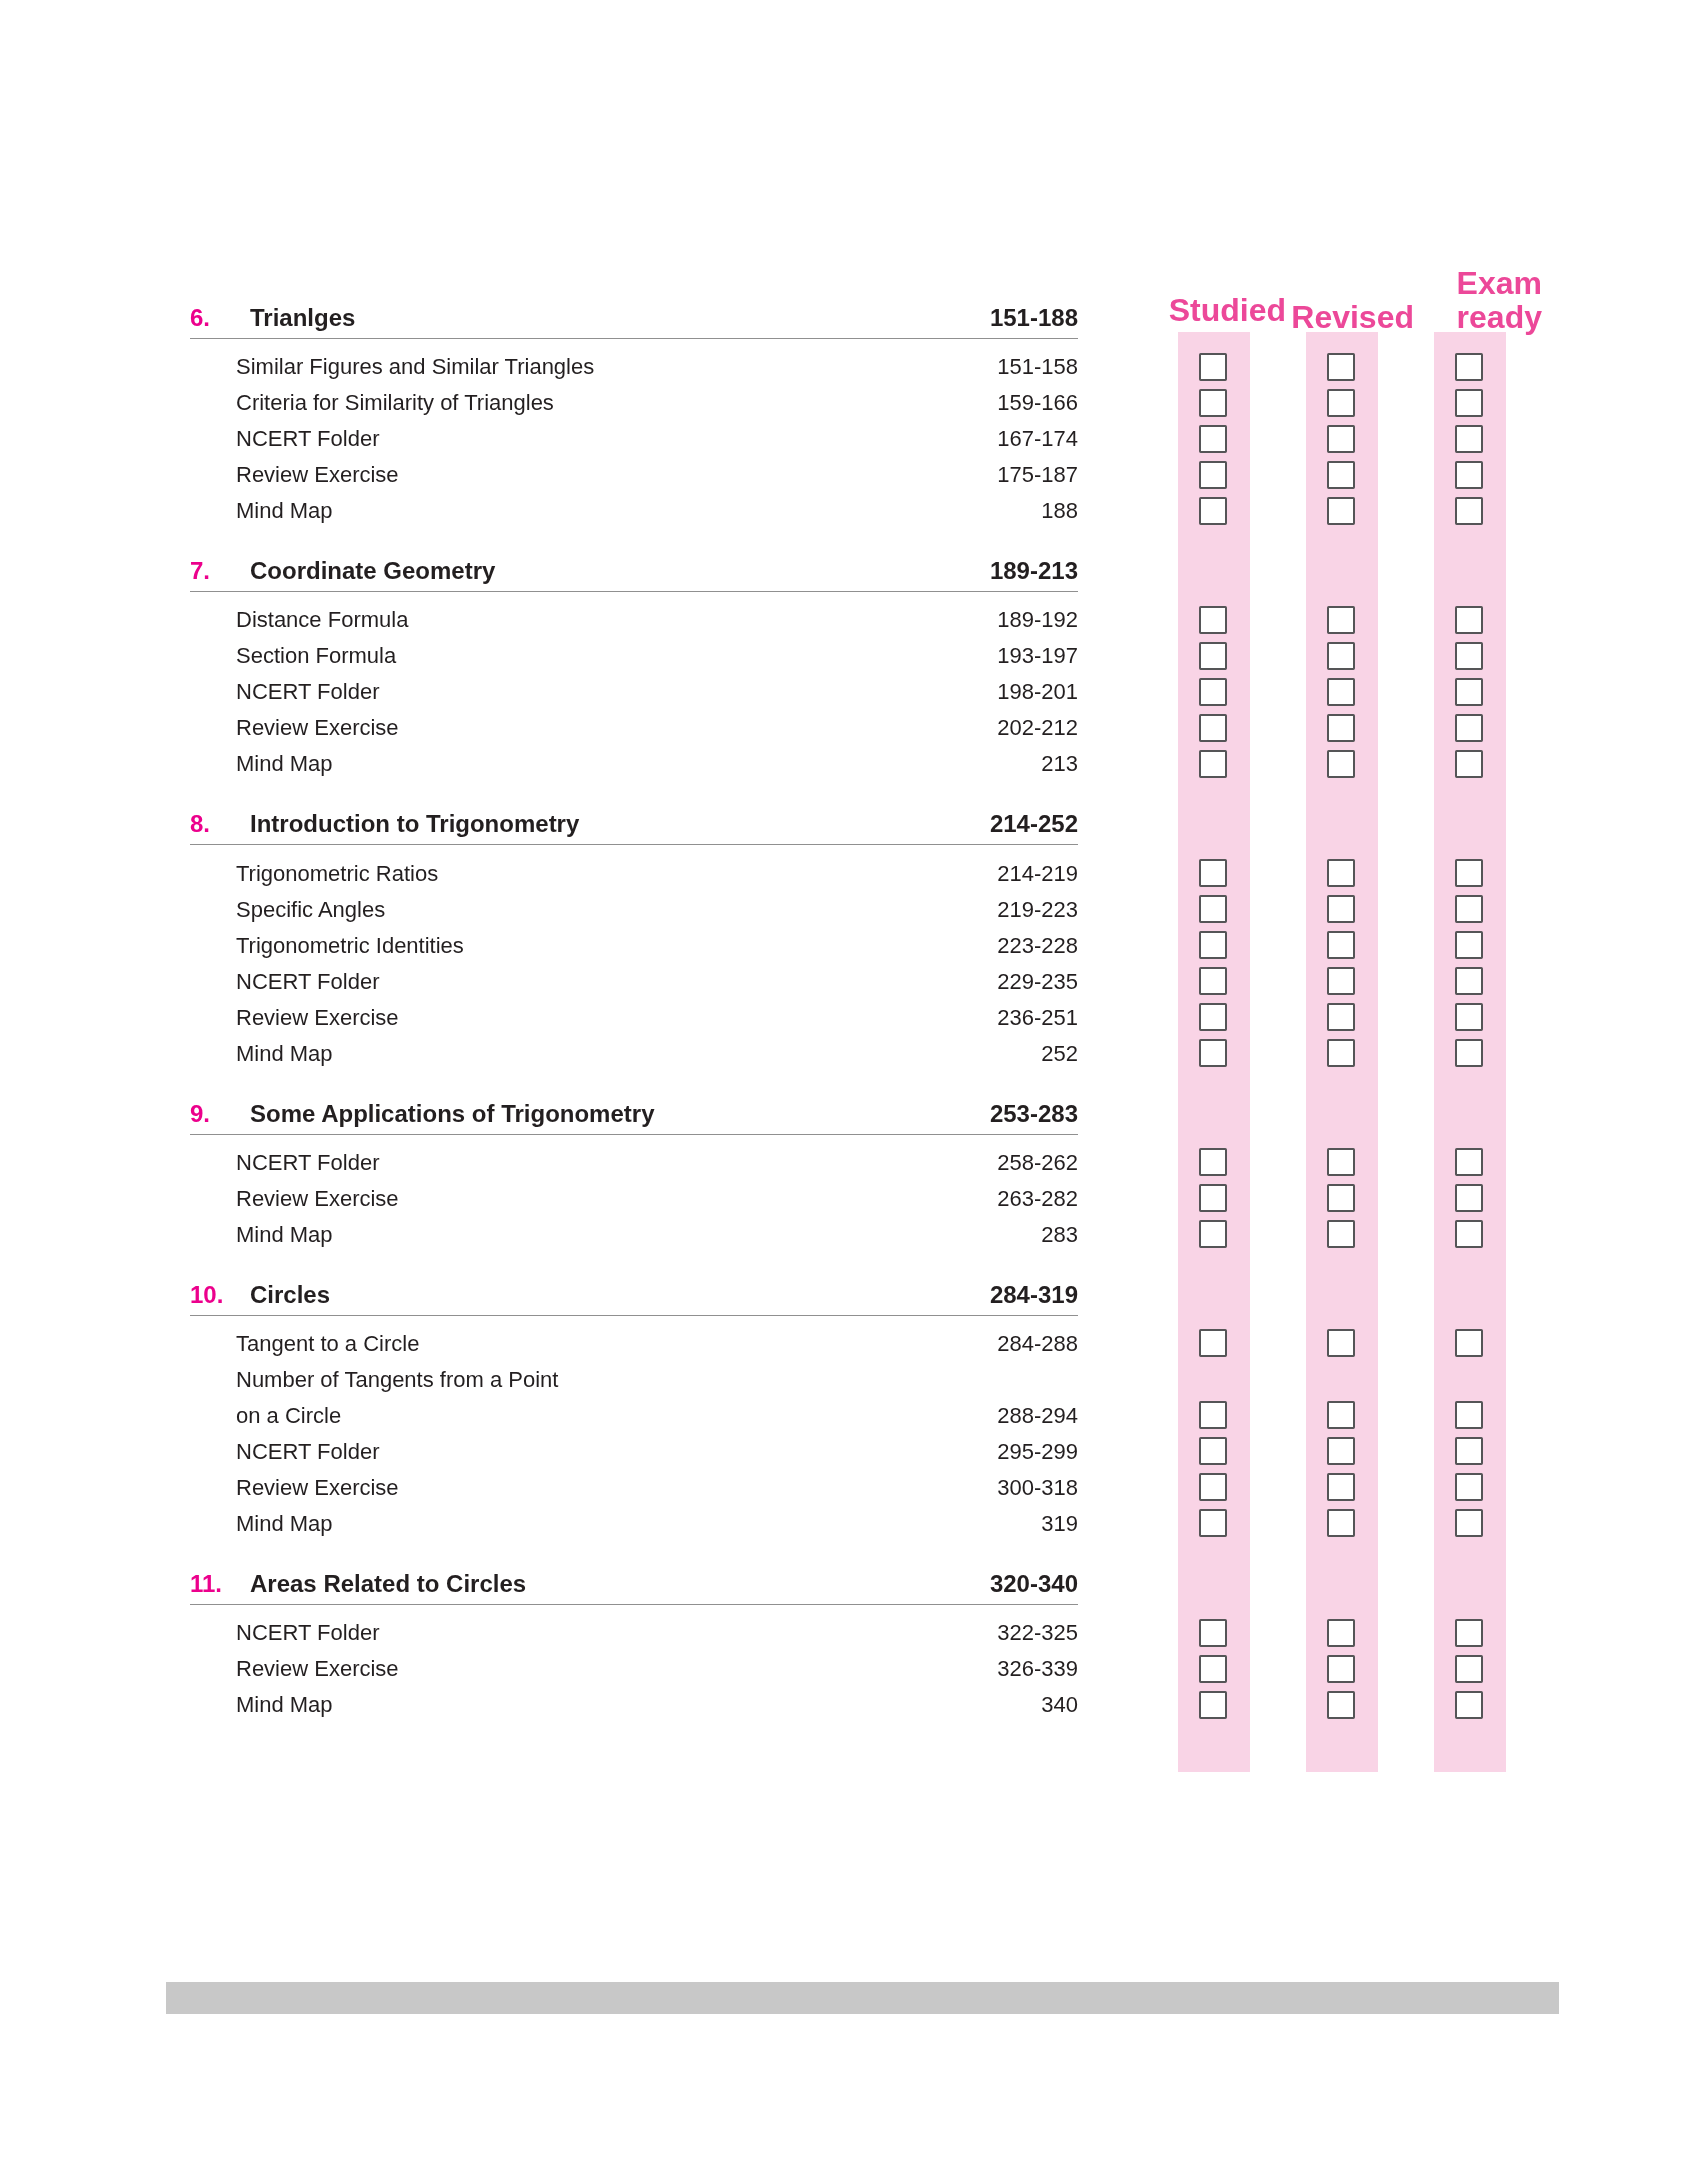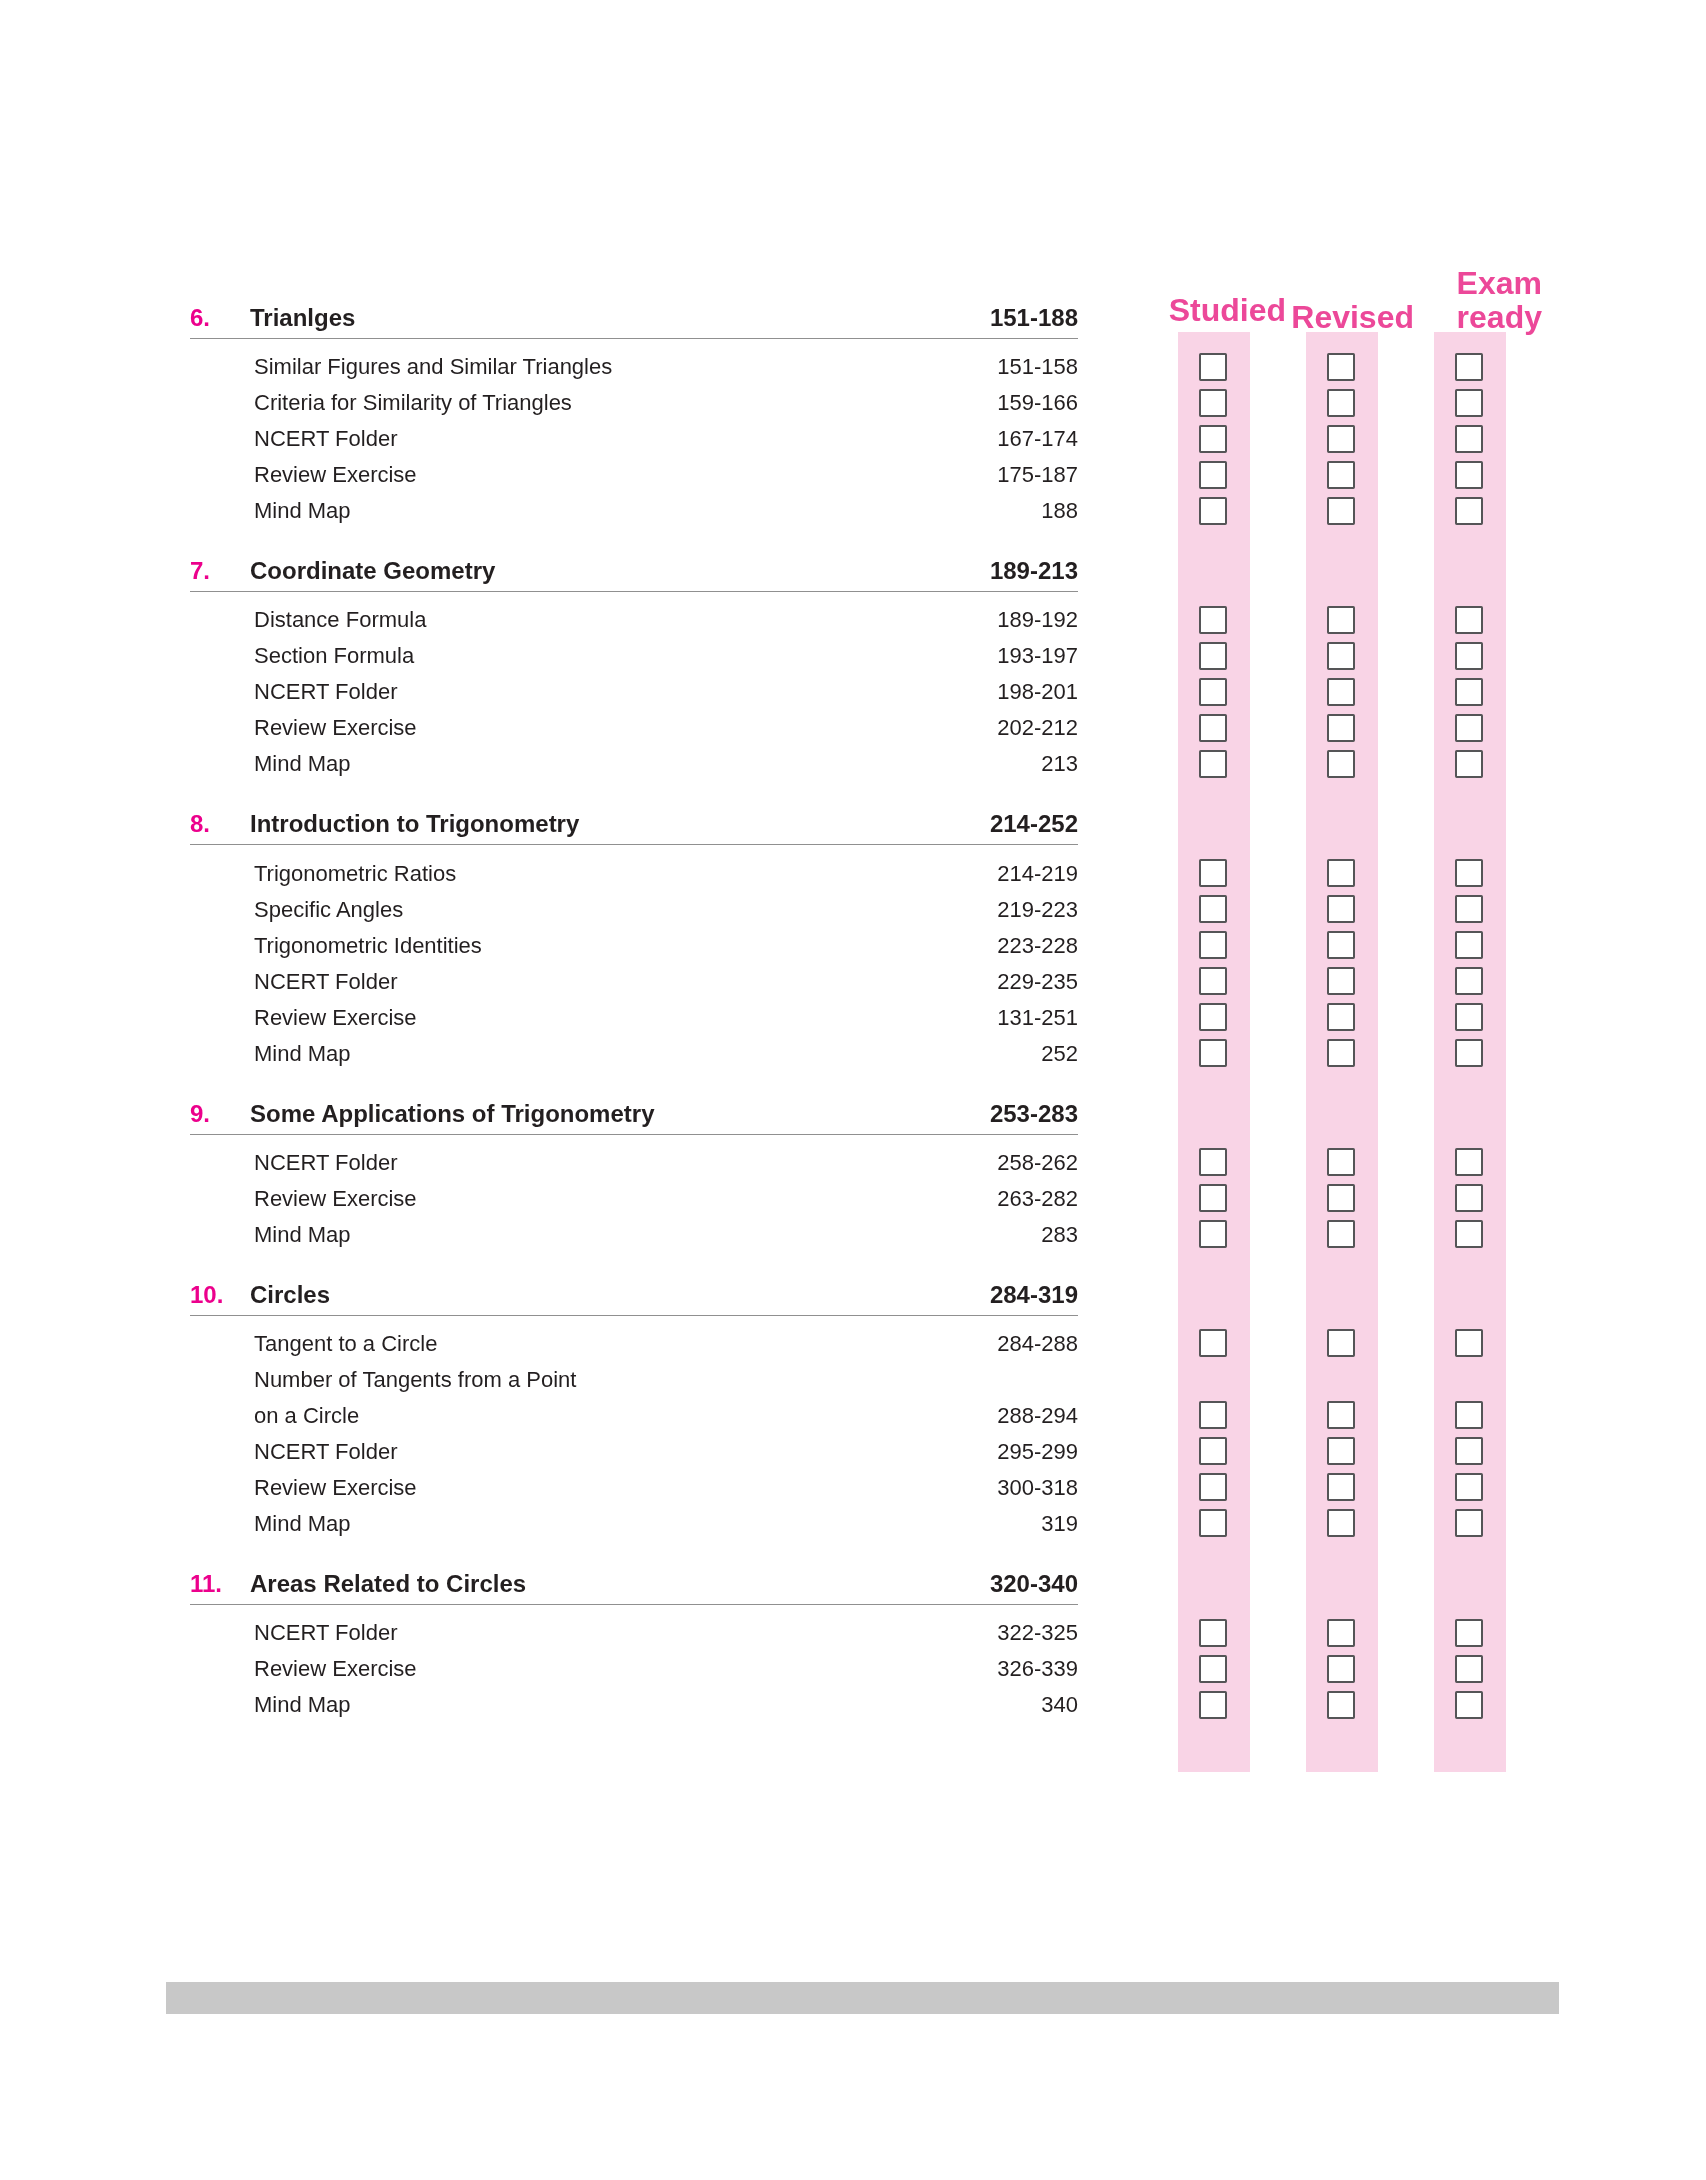--- a/index.html
+++ b/index.html
@@ -72,21 +72,21 @@
   .ch-pages { margin-left: auto; }
 
   .chapter-rows { padding-top: 10.2px; }
   .row {
     position: relative;
     display: flex;
     align-items: center;
     height: 36px;
     font-size: 22px;
   }
-  .topic { margin-left: 64px; }
+  .topic { margin-left: 46px; }
   .pages { margin-left: auto; }
 
   
   .checkbox {
     position: absolute;
     top: 3.4px;
     width: 28px;
     height: 28px;
     background: #ffffff;
     border: 2.6px solid #555557;
@@ -240,21 +240,21 @@
           </div>
           <div class="row">
             <span class="topic">NCERT Folder</span>
             <span class="pages">229-235</span>
             <span class="checkbox cb1"></span>
             <span class="checkbox cb2"></span>
             <span class="checkbox cb3"></span>
           </div>
           <div class="row">
             <span class="topic">Review Exercise</span>
-            <span class="pages">131-251</span>
+            <span class="pages">236-251</span>
             <span class="checkbox cb1"></span>
             <span class="checkbox cb2"></span>
             <span class="checkbox cb3"></span>
           </div>
           <div class="row">
             <span class="topic">Mind Map</span>
             <span class="pages">252</span>
             <span class="checkbox cb1"></span>
             <span class="checkbox cb2"></span>
             <span class="checkbox cb3"></span>

